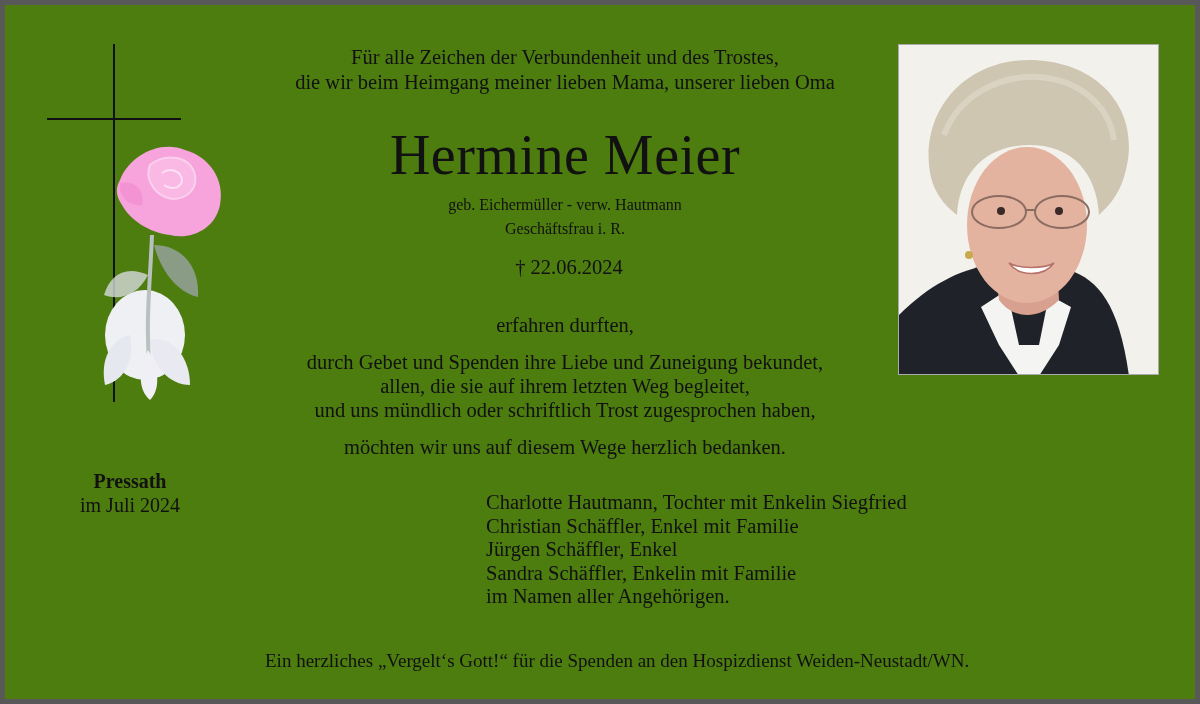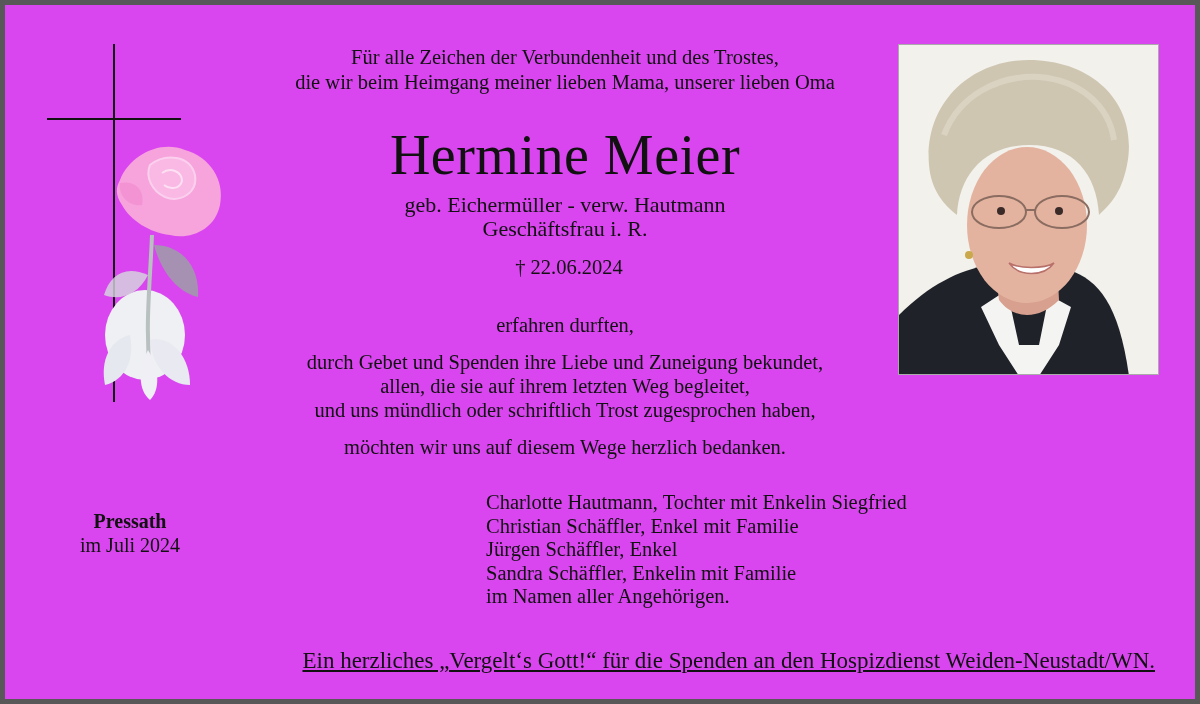--- a/index.html
+++ b/index.html
@@ -1,32 +1,32 @@
 <!DOCTYPE html>
 <html><head>
 <meta charset="utf-8">
 <style>
   html, body { margin: 0; padding: 0; background: #ffffff; }
   body { width: 1200px; height: 704px; position: relative; overflow: hidden; font-family: "Liberation Serif", "DejaVu Serif", serif; color: #111; }
-  .frame { position: absolute; left: 0; top: 0; width: 1200px; height: 704px; box-sizing: border-box; border: 5px solid #585858; background: #d946ef; }
+  .frame { position: absolute; left: 0; top: 0; width: 1200px; height: 704px; box-sizing: border-box; border: 5px solid #585858; background: #4d7c0f; }
   .abs { position: absolute; }
   .center { text-align: center; }
   .intro { left: 200px; width: 720px; top: 40px; font-size: 20.5px; line-height: 25px; }
   .name { left: 260px; width: 600px; top: 118px; font-size: 56px; font-weight: normal; line-height: 64px; letter-spacing: 0.5px; }
-  .sub { left: 260px; width: 600px; top: 188px; font-size: 22px; line-height: 24px; }
+  .sub { left: 260px; width: 600px; top: 188px; font-size: 16px; line-height: 24px; }
   .death { left: 264px; width: 600px; top: 250px; font-size: 20.5px; line-height: 24px; }
   .erf { left: 200px; width: 720px; top: 308px; font-size: 20.5px; line-height: 24px; }
   .allen { left: 200px; width: 720px; top: 345px; font-size: 20.5px; line-height: 24px; }
   .thanks { left: 200px; width: 720px; top: 430px; font-size: 20.5px; line-height: 24px; }
-  .place { left: 40px; width: 170px; top: 504px; font-size: 20px; line-height: 24px; }
+  .place { left: 40px; width: 170px; top: 464px; font-size: 20px; line-height: 24px; }
   .place b { font-weight: bold; }
   .family { left: 481px; top: 486px; font-size: 20.5px; line-height: 23.5px; white-space: nowrap; }
   .family .row { display: block; }
   .family b { font-weight: normal; }
-  .footer { left: 200px; width: 950px; top: 644px; font-size: 23px; line-height: 24px; text-align: right; padding-left: 60px; box-sizing: border-box; text-decoration: underline; }
+  .footer { left: 200px; width: 950px; top: 644px; font-size: 19px; line-height: 24px; text-align: left; padding-left: 60px; box-sizing: border-box; }
   .cross-v { left: 108px; top: 39px; width: 2px; height: 358px; background: #111; }
   .cross-h { left: 42px; top: 113px; width: 134px; height: 2px; background: #111; }
   .rose { left: 85px; top: 130px; width: 145px; height: 270px; }
   .photo { left: 893px; top: 39px; width: 261px; height: 331px; border: 1px solid #aaa; box-sizing: border-box; overflow: hidden; background: #f1f0ea; }
 </style>
 </head>
 <body>
 
 <div class="frame">
 

